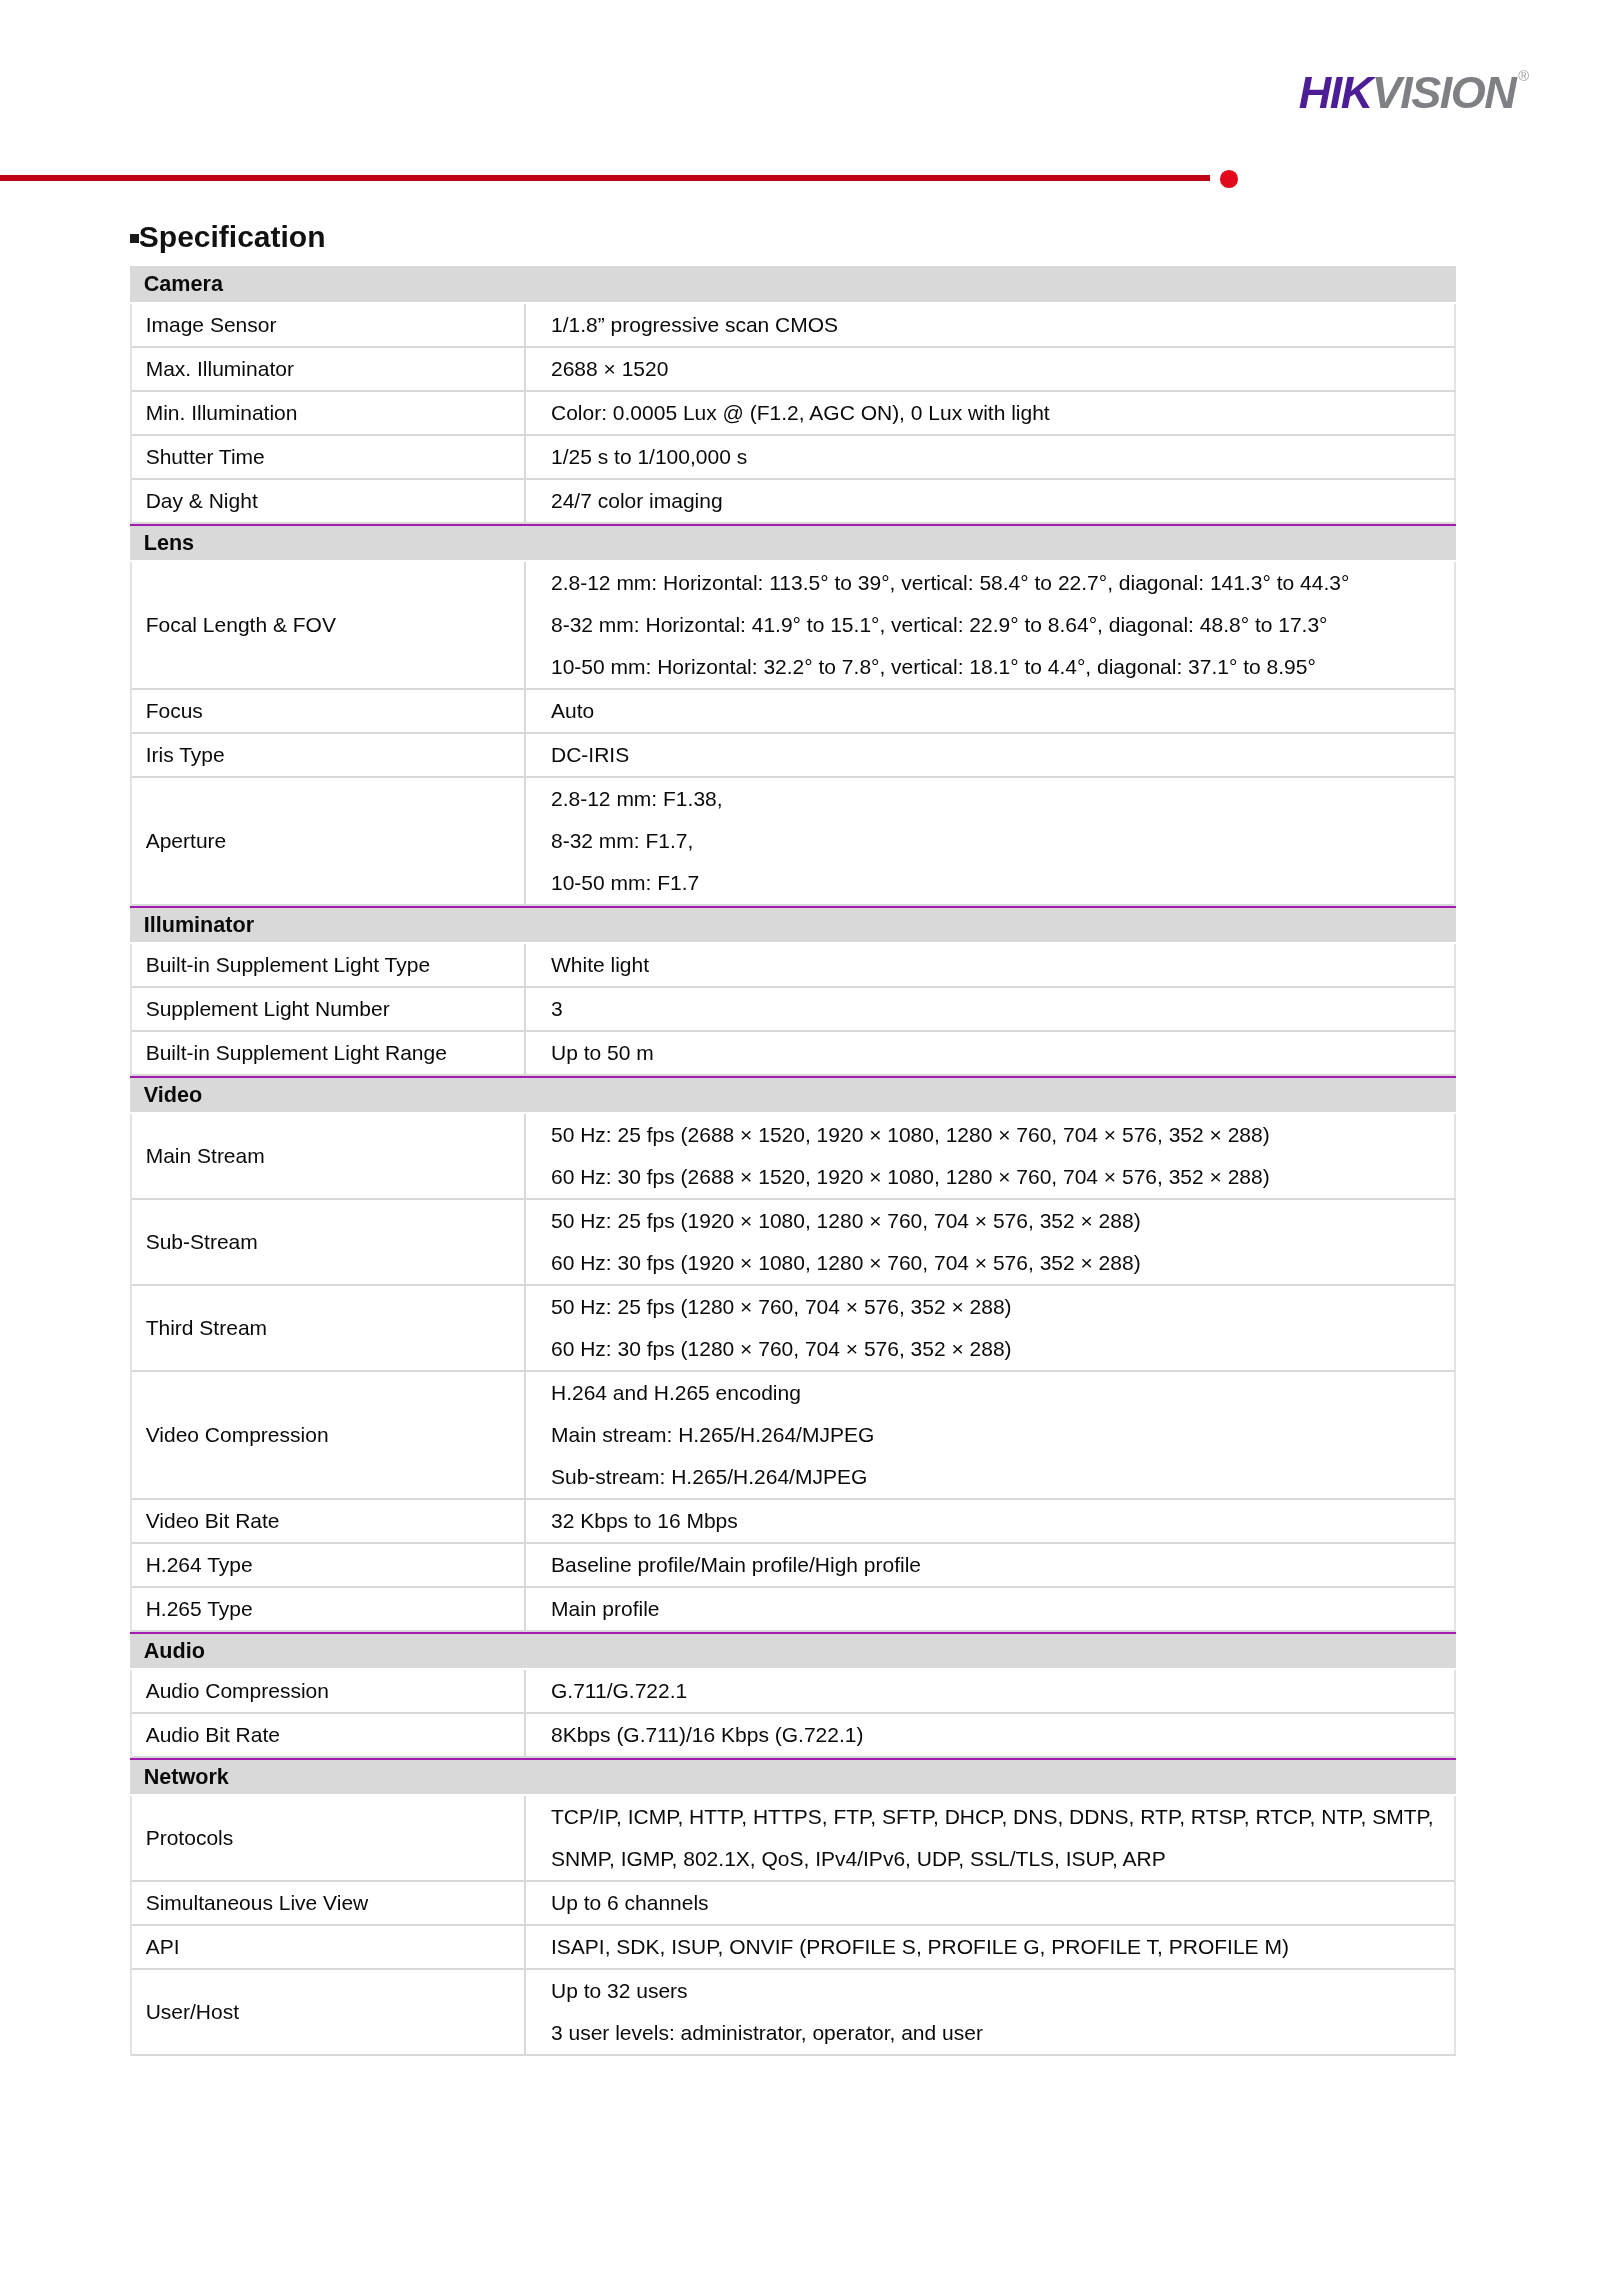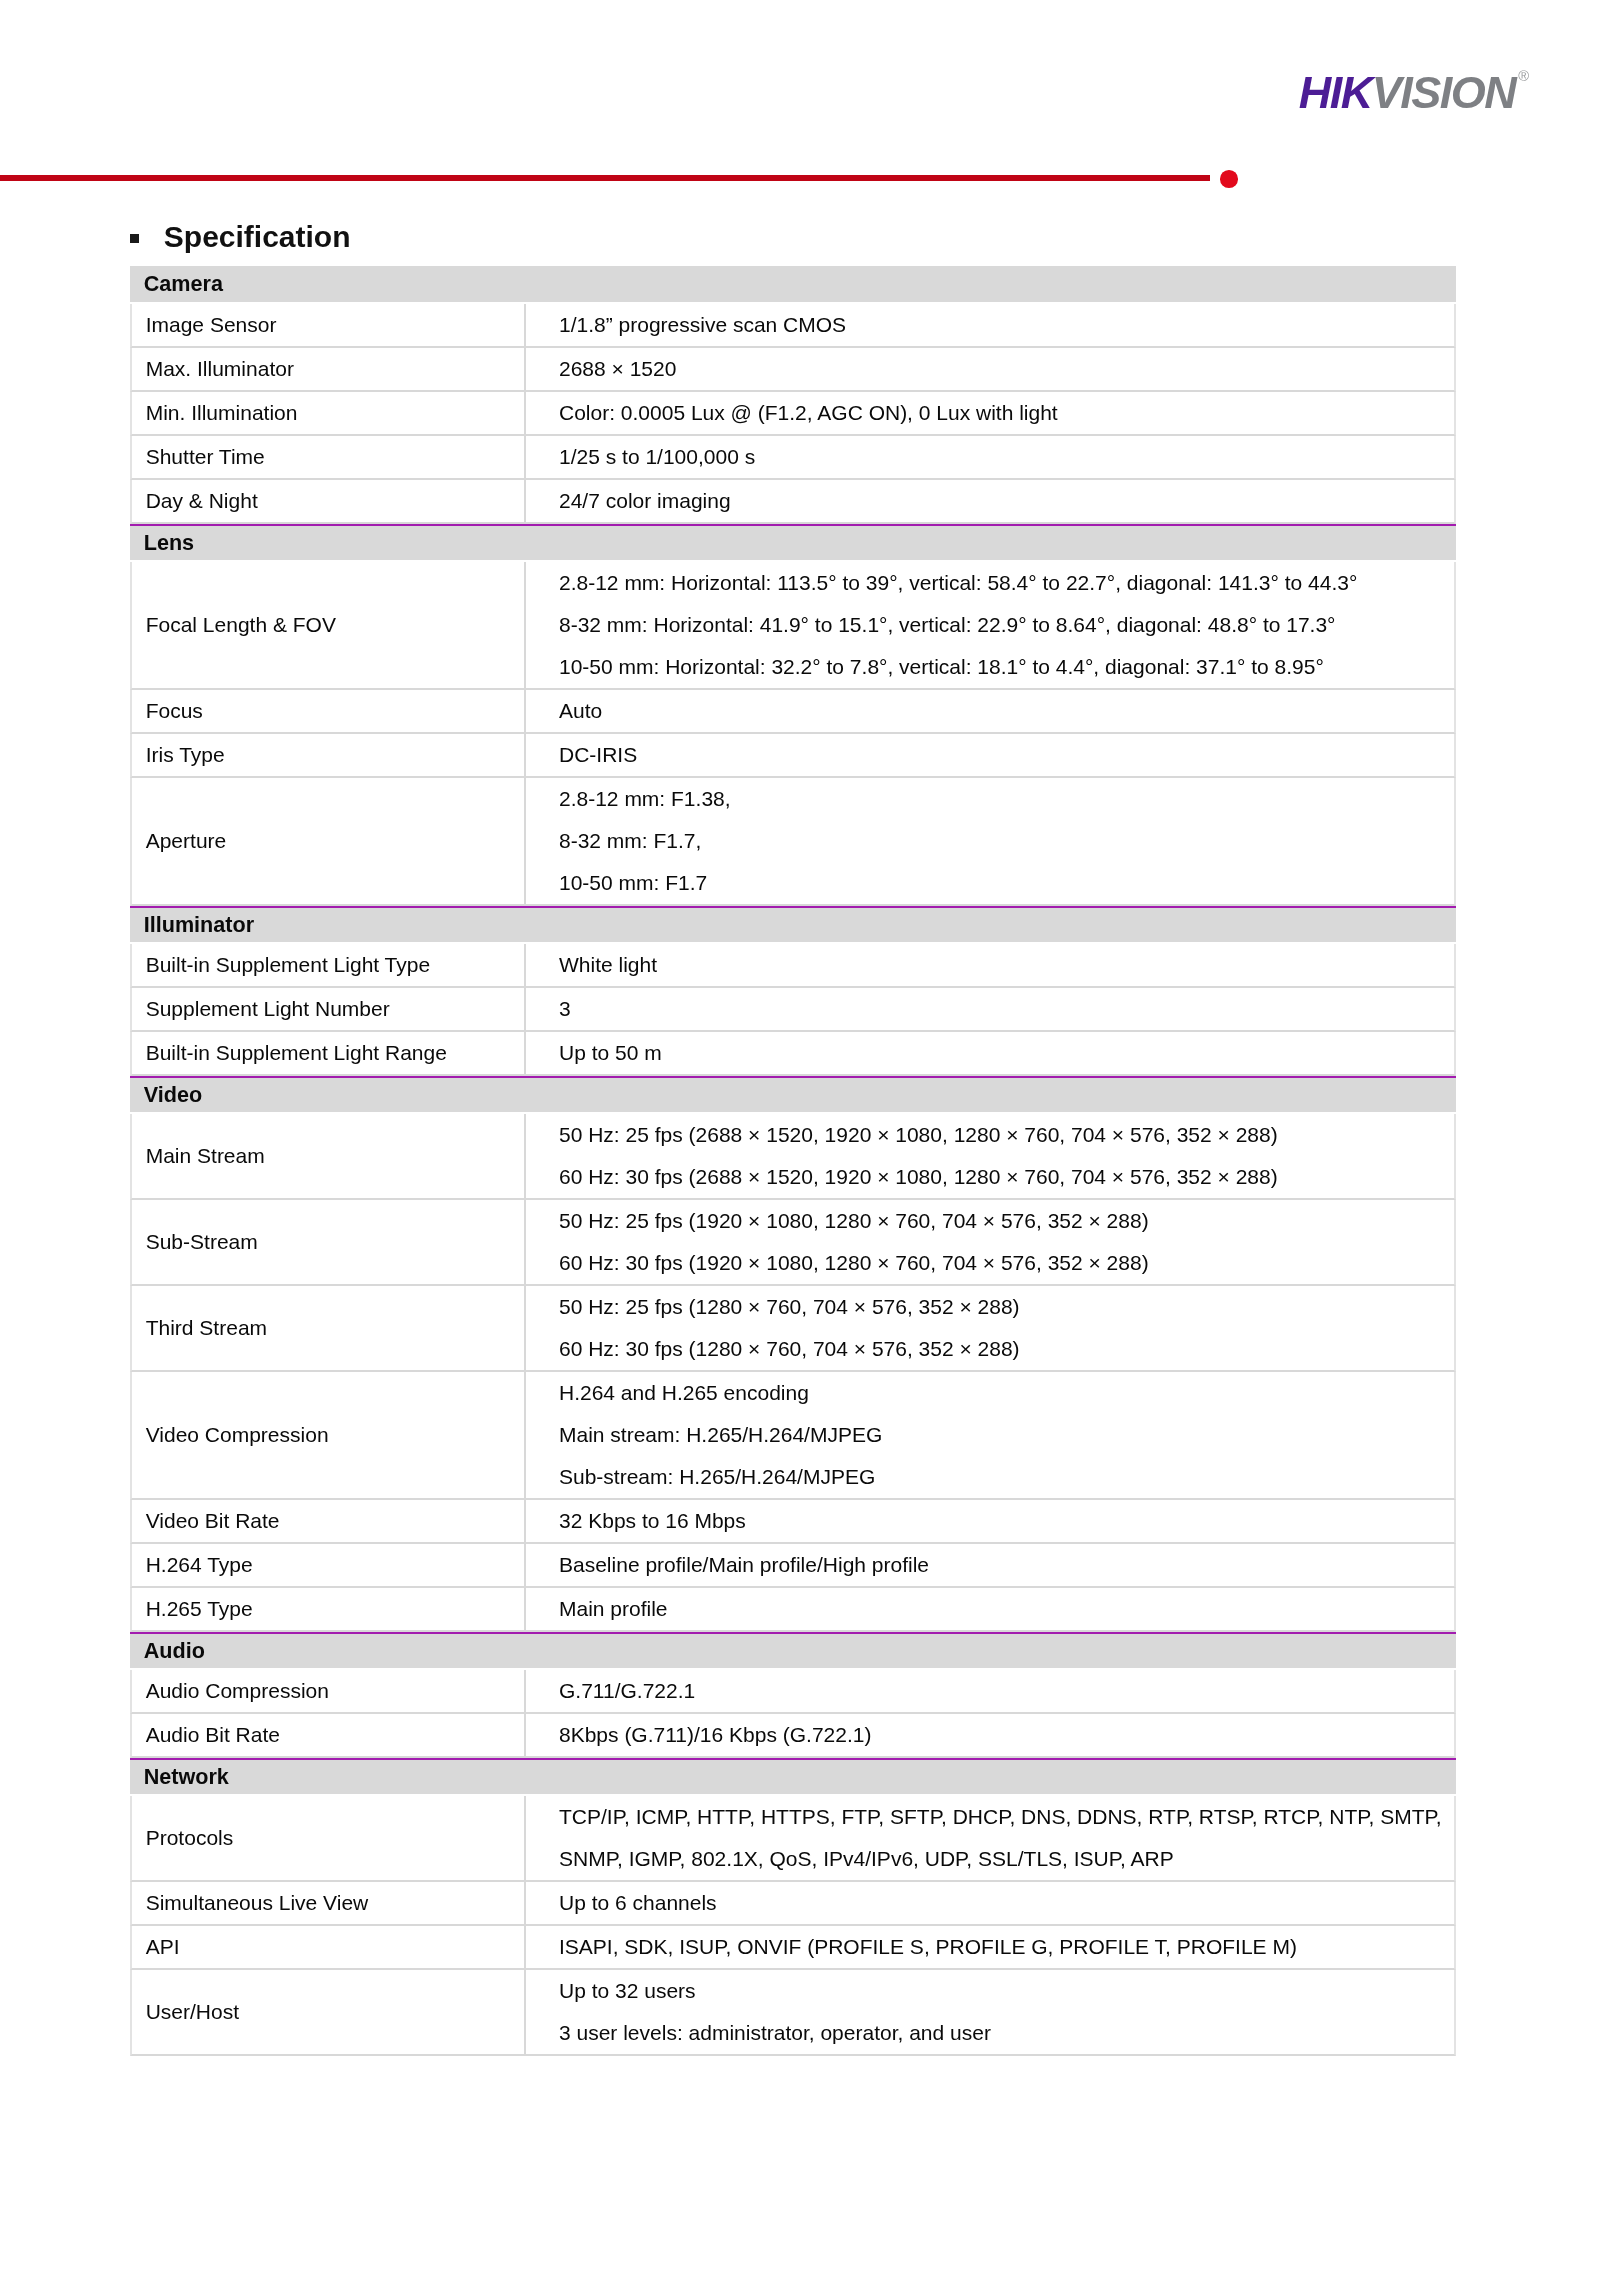--- a/index.html
+++ b/index.html
@@ -30,21 +30,21 @@
   }
   .red-dot {
     position:absolute; top:170px; left:1220px;
     width:17.6px; height:17.6px; border-radius:50%; background:#e2091c;
   }
 
   
   .title {
     position:absolute; top:220px; left:130px;
     font-size:30px; font-weight:bold; color:#111;
-    display:flex; align-items:center; gap:25px; line-height:1.1;
+    display:flex; align-items:center; gap:0; line-height:1.1;
   }
   .title .bullet { width:8.8px; height:8.8px; background:#1a1a1a; display:inline-block; margin-top:3.9px; }
 
   
   table.spec {
     position:absolute; top:266px; left:130px; width:1326px;
     border-collapse:separate; border-spacing:0; table-layout:fixed;
   }
   col.c1 { width:396px; }
   td { font-size:21px; vertical-align:middle; color:#0a0a0a; }
@@ -57,21 +57,21 @@
   tr.sec.first td { border-top:none; }
 
   tr.row td { background:#ffffff; border-bottom:2px solid #d8d8d8;margin-left:16px; }
   tr.row td.lbl {
     padding-left:13.7px;
     border-left:2px solid #e3e3e3;
     border-right:2px solid #d8d8d8;
     line-height:42px;
   }
   tr.row td.val {
-    padding-left:33px;
+    padding-left:25px;
     border-right:2px solid #e3e3e3;
   }
   .value-line { line-height:42px; white-space:nowrap; }
 </style>
 </head>
 <body>
 
 <div class="page">
 
   <div class="logo"><span class="hik">HIK</span><span class="vision">VISION</span><span class="reg">®</span></div>

